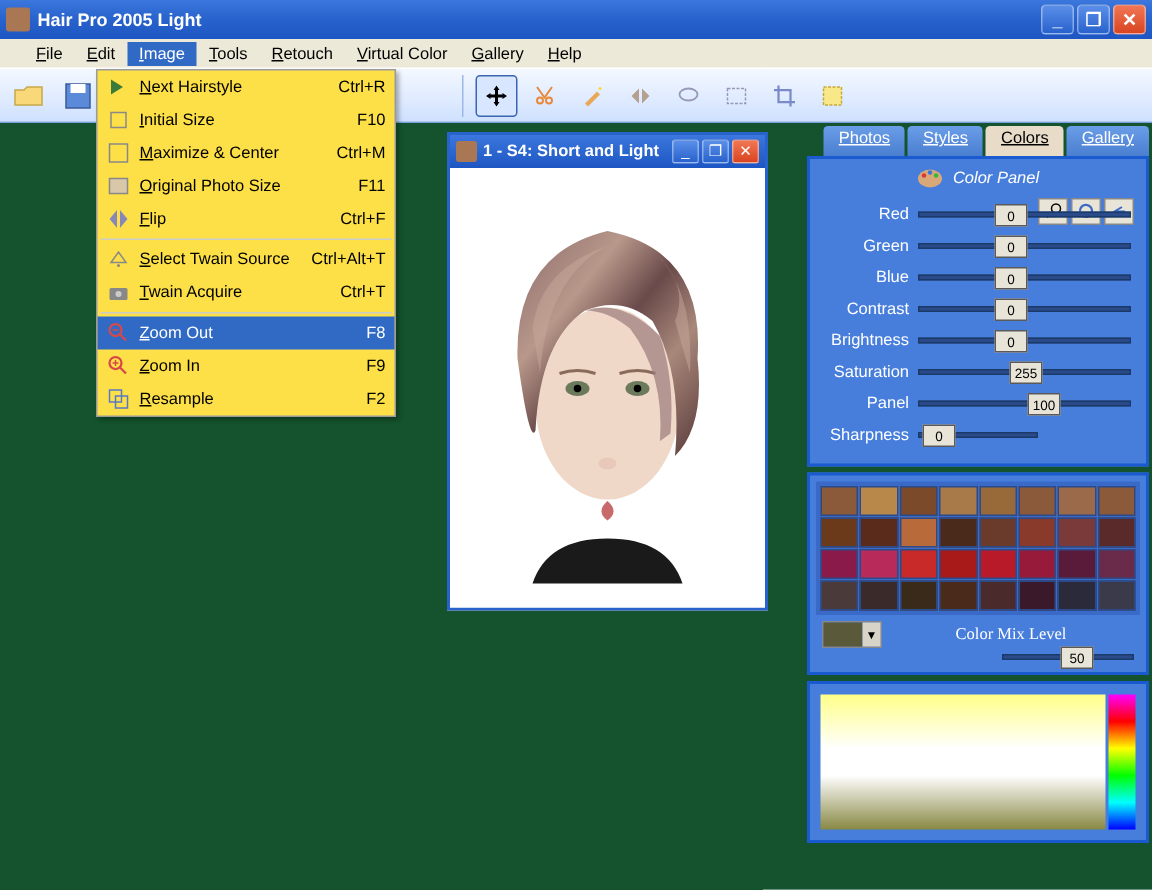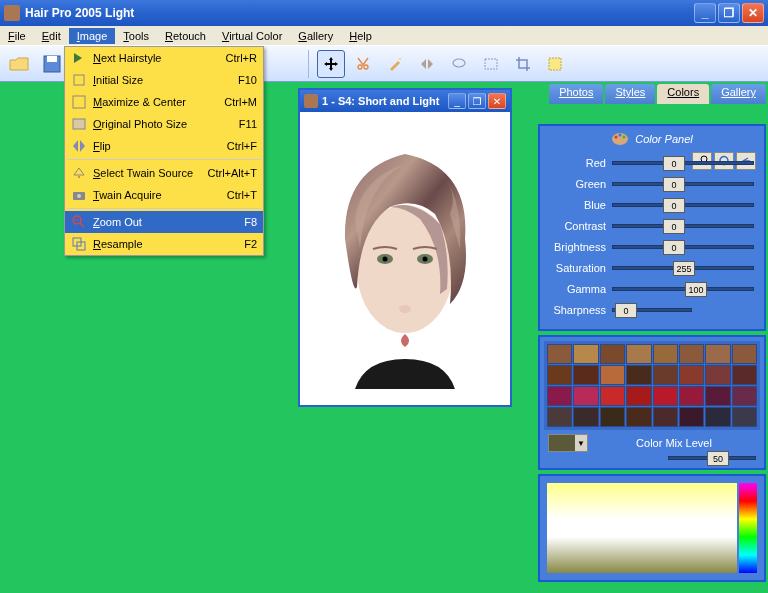--- a/index.html
+++ b/index.html
@@ -6,76 +6,76 @@
 body { width: 768px; height: 593px; overflow: hidden; background: #fff; }
 
 .titlebar { background: linear-gradient(to bottom, #3b77dd 0%, #2862cc 50%, #1d56c2 100%); height: 26px; display: flex; align-items: center; padding: 0 4px; color: #fff; }
 .titlebar .icon { width: 16px; height: 16px; background: #aa7755; border-radius: 2px; margin-right: 5px; }
 .titlebar .title { flex: 1; font-weight: bold; font-size: 12px; }
 .win-btns { display: flex; gap: 2px; }
 .win-btn { width: 22px; height: 20px; border-radius: 3px; display: flex; align-items: center; justify-content: center; color: #fff; font-weight: bold; font-size: 12px; border: 1px solid rgba(255,255,255,0.4); }
 .win-min, .win-max { background: linear-gradient(#5a8ee8, #2862cc); }
 .win-close { background: linear-gradient(#f07654, #d94521); }
 
-.menubar { background: #ece9d8; height: 20px; display: flex; align-items: center; padding: 0 0; border-bottom: 1px solid #fff; text-align: center; }
+.menubar { background: #ece9d8; height: 20px; display: flex; align-items: center; padding: 0 16px; border-bottom: 1px solid #fff; text-align: center; }
 .menu-item { padding: 2px 8px; cursor: default; }
 .menu-item.open { background: #316ac5; color: #fff; }
 
 .toolbar { background: linear-gradient(#f4f8ff, #cfe1ff); height: 36px; display: flex; align-items: center; padding: 0 6px; gap: 4px; border-bottom: 1px solid #7a9fe0; }
 .tool-btn { width: 28px; height: 28px; display: flex; align-items: center; justify-content: center; border-radius: 3px; }
 .tool-btn.sel { border: 1px solid #3a66b0; background: #d8e6ff; }
 .divider { width: 1px; height: 28px; background: #9bb8e8; margin: 0 4px; }
 .toolbar-spacer { width: 230px; }
 
 .dropdown { position: absolute; left: 64px; top: 46px; width: 200px; background: #fde047; border: 1px solid #9b9b9b; box-shadow: 2px 2px 3px rgba(0,0,0,0.3); z-index: 100; }
 .dropdown-item { display: flex; align-items: center; height: 22px; padding: 0 6px; }
 .dropdown-item.hov { background: #316ac5; color: #fff; }
 .dropdown-item .dd-icon { width: 16px; height: 16px; margin-right: 6px; display: flex; align-items: center; justify-content: center; }
 .dropdown-item .dd-label { flex: 1; }
 .dropdown-item .dd-short { text-align: right; }
 .dd-sep { height: 1px; background: #ccc; margin: 2px 2px; }
 
-.workspace { position: relative; background: #22c55e; height: 511px; }
+.workspace { position: relative; background: #14532d; height: 511px; }
 
 .child-win { position: absolute; left: 298px; top: 6px; width: 214px; height: 319px; border: 2px solid #2862cc; background: #fff; }
 .child-titlebar { background: linear-gradient(to bottom, #3b77dd, #1d56c2); height: 22px; display: flex; align-items: center; padding: 0 4px; color: #fff; }
 .child-titlebar .cicon { width: 14px; height: 14px; background: #aa7755; border-radius: 2px; margin-right: 4px; }
 .child-titlebar .ctitle { flex: 1; font-weight: bold; font-size: 11px; }
 .child-btns { display: flex; gap: 2px; }
 .child-btn { width: 18px; height: 16px; border-radius: 2px; font-size: 10px; display: flex; align-items: center; justify-content: center; color: #fff; border: 1px solid rgba(255,255,255,0.4); }
 .cmin, .cmax { background: linear-gradient(#5a8ee8, #2862cc); }
 .cclose { background: linear-gradient(#f07654, #d94521); }
 .child-body { width: 100%; height: calc(100% - 22px); display: flex; align-items: center; justify-content: center; background: #fff; }
 .face-svg { width: 200px; height: 280px; }
 
 .right-panel { position: absolute; right: 2px; top: 2px; width: 228px; height: 507px; }
 .tabs { display: flex; justify-content: flex-end; height: 20px; }
 .tab { padding: 2px 10px; background: linear-gradient(#6a9ee8, #4a7ed0); color: #fff; margin-left: 2px; border-radius: 3px 3px 0 0; cursor: default; font-size: 11px; text-decoration: underline; }
 .tab.active { background: #e8dcc8; color: #000; }
 
-.panel-box { border: 2px solid #1a5ad0; background: #477edc; padding: 4px; margin-top: 20px; }
+.panel-box { border: 2px solid #1a5ad0; background: #477edc; padding: 4px; }
 .panel-title { color: #fff; font-family: 'Comic Sans MS', cursive; font-size: 16px; font-style: italic; display: flex; align-items: center; justify-content: center; padding: 2px 0 5px 0; }
 .panel-title .palette-ico { width: 18px; height: 14px; margin-right: 6px; }
 .panel-title-btns { position: absolute; right: 8px; top: 26px; display: flex; gap: 2px; }
 .ptb { width: 20px; height: 18px; background: #e8e4d8; border: 1px solid #888; display: flex; align-items: center; justify-content: center; font-size: 11px; }
 
 .sliders { padding: 2px 2px 4px 2px; }
 .slider-row { display: flex; align-items: center; height: 20px; margin-bottom: 1px; }
 .slider-label { width: 66px; text-align: right; color: #fff; padding-right: 6px; }
 .slider-track { flex: 1; height: 4px; background: #2a4a8a; border: 1px solid #1a3a6a; position: relative; margin-right: 4px; }
 .slider-thumb { position: absolute; top: -6px; width: 22px; height: 15px; background: #e8e4d8; border: 1px solid #5a5a5a; font-size: 9px; display: flex; align-items: center; justify-content: center; color: #000; }
 
 .swatch-box { margin-top: 4px; }
 .swatch-grid { display: grid; grid-template-columns: repeat(8, 1fr); gap: 1px; padding: 3px; background: #3a6ac8; }
 .swatch { height: 20px; border: 1px solid #2a4a8a; }
 .mix-row { display: flex; align-items: center; padding: 4px; gap: 4px; }
 .mix-swatch { width: 40px; height: 18px; border: 1px solid #888; display: flex; }
 .mix-swatch-main { flex: 1; background: #5a5a3a; }
 .mix-swatch-dd { width: 12px; background: #d8d4c8; display: flex; align-items: center; justify-content: center; font-size: 8px; }
-.mix-label { color: #fff; flex: 1; text-align: center; }
+.mix-label { color: #fff; flex: 1; text-align: center; font-family: Liberation Serif, serif; }
 .mix-slider { width: 88px; height: 4px; background: #2a4a8a; border: 1px solid #1a3a6a; position: relative; }
 
 .gradient-box { margin-top: 4px; }
 .gradient { display: flex; height: 96px; padding: 3px; }
 .grad-main { flex: 1; background: linear-gradient(to bottom, #ffff88 0%, #ffffff 40%, #ffffff 60%, #888844 100%); }
 .grad-hue { width: 18px; margin-left: 2px; background: linear-gradient(to bottom, #ff00ff 0%, #ff0000 20%, #ffff00 40%, #00ff00 60%, #00ffff 80%, #0000ff 100%); }
 </style>
 </head>
 <body>
 
@@ -228,20 +228,32 @@
     <div class="dropdown-item hov">
       <span class="dd-icon">
         <svg width="16" height="16">
           <circle cx="6" cy="6" r="4" fill="none" stroke="#d84848" stroke-width="1.5"></circle>
           <line x1="9" y1="9" x2="13" y2="13" stroke="#d84848" stroke-width="1.5"></line>
           <line x1="4" y1="6" x2="8" y2="6" stroke="#d84848"></line>
         </svg>
       </span>
       <span class="dd-label"><u>Z</u>oom Out</span>
       <span class="dd-short">F8</span>
+    </div>
+    <div class="dropdown-item">
+      <span class="dd-icon">
+        <svg width="16" height="16">
+          <circle cx="6" cy="6" r="4" fill="none" stroke="#d84848" stroke-width="1.5"></circle>
+          <line x1="9" y1="9" x2="13" y2="13" stroke="#d84848" stroke-width="1.5"></line>
+          <line x1="4" y1="6" x2="8" y2="6" stroke="#d84848"></line>
+          <line x1="6" y1="4" x2="6" y2="8" stroke="#d84848"></line>
+        </svg>
+      </span>
+      <span class="dd-label"><u>Z</u>oom In</span>
+      <span class="dd-short">F9</span>
     </div>
     <div class="dropdown-item">
       <span class="dd-icon">
         <svg width="16" height="16">
           <rect x="2" y="2" width="8" height="8" fill="none" stroke="#5878c8"></rect>
           <rect x="6" y="6" width="8" height="8" fill="none" stroke="#5878c8"></rect>
         </svg>
       </span>
       <span class="dd-label"><u>R</u>esample</span>
       <span class="dd-short">F2</span>
@@ -357,21 +369,21 @@
               <div class="slider-thumb" style="left:50px;">0</div>
             </div>
           </div>
           <div class="slider-row">
             <div class="slider-label">Saturation</div>
             <div class="slider-track" style="">
               <div class="slider-thumb" style="left:60px;">255</div>
             </div>
           </div>
           <div class="slider-row">
-            <div class="slider-label">Gamma</div>
+            <div class="slider-label">Panel</div>
             <div class="slider-track" style="">
               <div class="slider-thumb" style="left:72px;">100</div>
             </div>
           </div>
           <div class="slider-row">
             <div class="slider-label">Sharpness</div>
             <div class="slider-track" style="max-width:80px;margin-right:auto;">
               <div class="slider-thumb" style="left:2px;">0</div>
             </div>
           </div>

